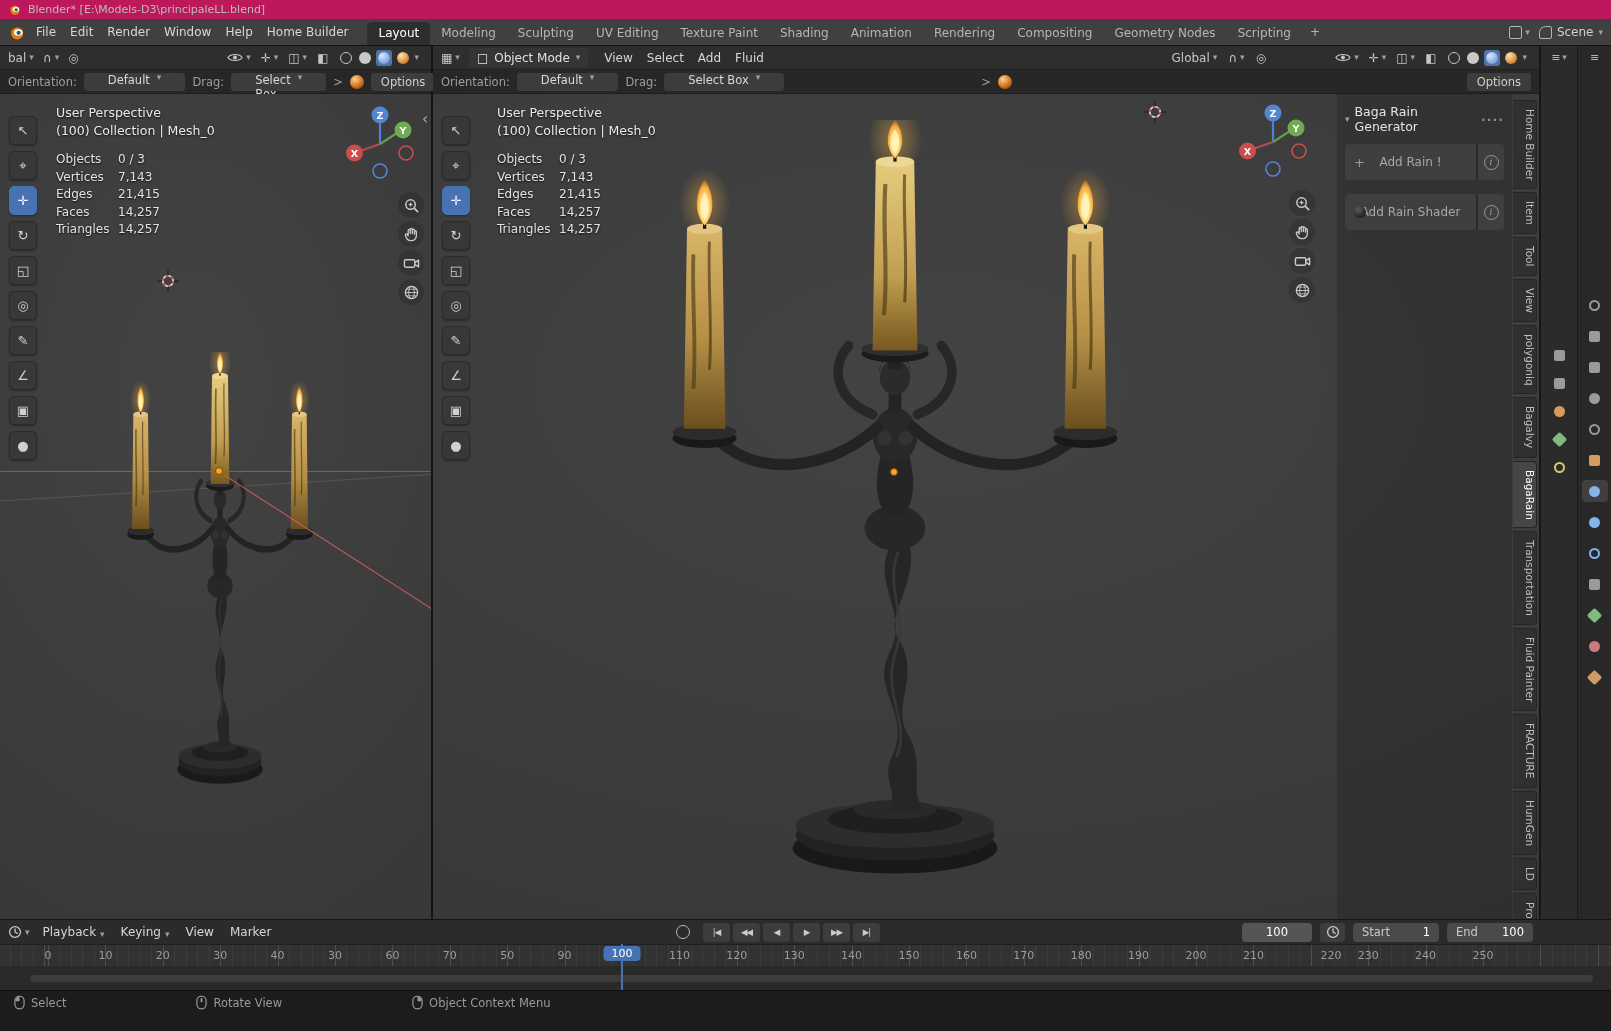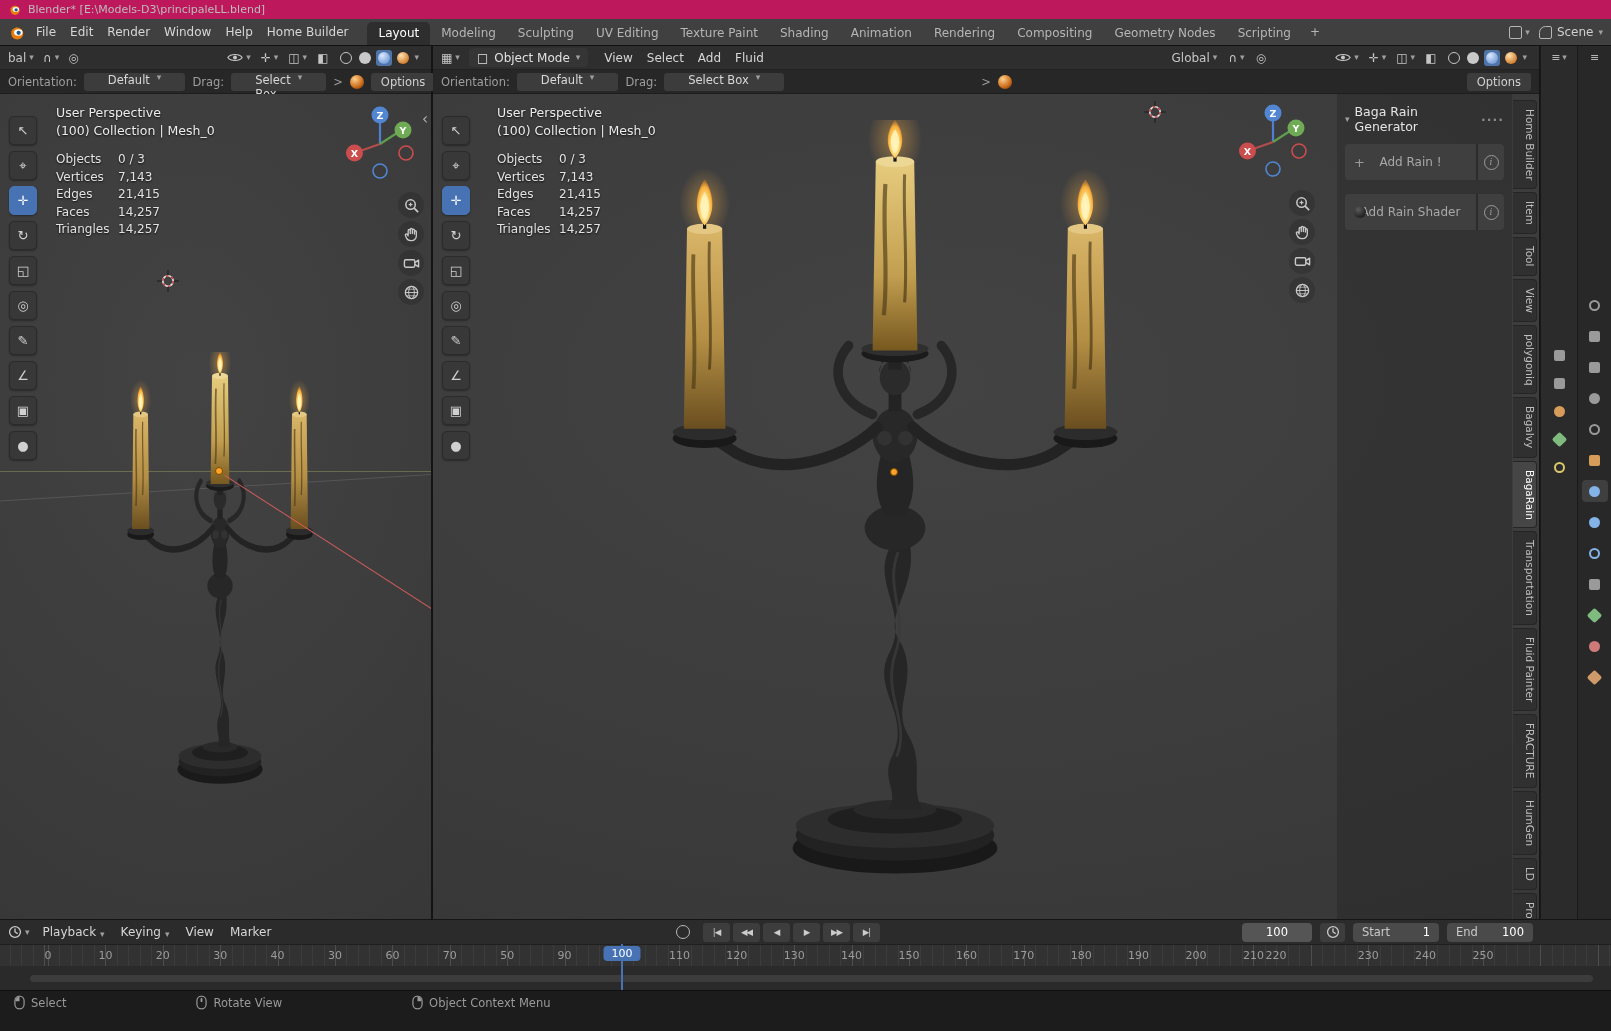--- a/index.html
+++ b/index.html
@@ -868,21 +868,21 @@
         <span class="ruler-num" style="left:736.8px">120</span>
         <span class="ruler-num" style="left:794.1999999999999px">130</span>
         <span class="ruler-num" style="left:851.6px">140</span>
         <span class="ruler-num" style="left:909px">150</span>
         <span class="ruler-num" style="left:966.4px">160</span>
         <span class="ruler-num" style="left:1023.8px">170</span>
         <span class="ruler-num" style="left:1081.2px">180</span>
         <span class="ruler-num" style="left:1138.6px">190</span>
         <span class="ruler-num" style="left:1196px">200</span>
         <span class="ruler-num" style="left:1253.3999999999999px">210</span>
-        <span class="ruler-num" style="left:1276px">220</span>
+        <span class="ruler-num" style="left:1331px">220</span>
         <span class="ruler-num" style="left:1368.2px">230</span>
         <span class="ruler-num" style="left:1425.6px">240</span>
         <span class="ruler-num" style="left:1483px">250</span>
       </div>
     <div class="tl-body">
       <div class="tl-scroll"></div>
     </div>
     <div id="playhead-line" style="left: 621px;"></div>
     <div id="playhead-badge" style="left: 622px;">100</div>
   </div>

